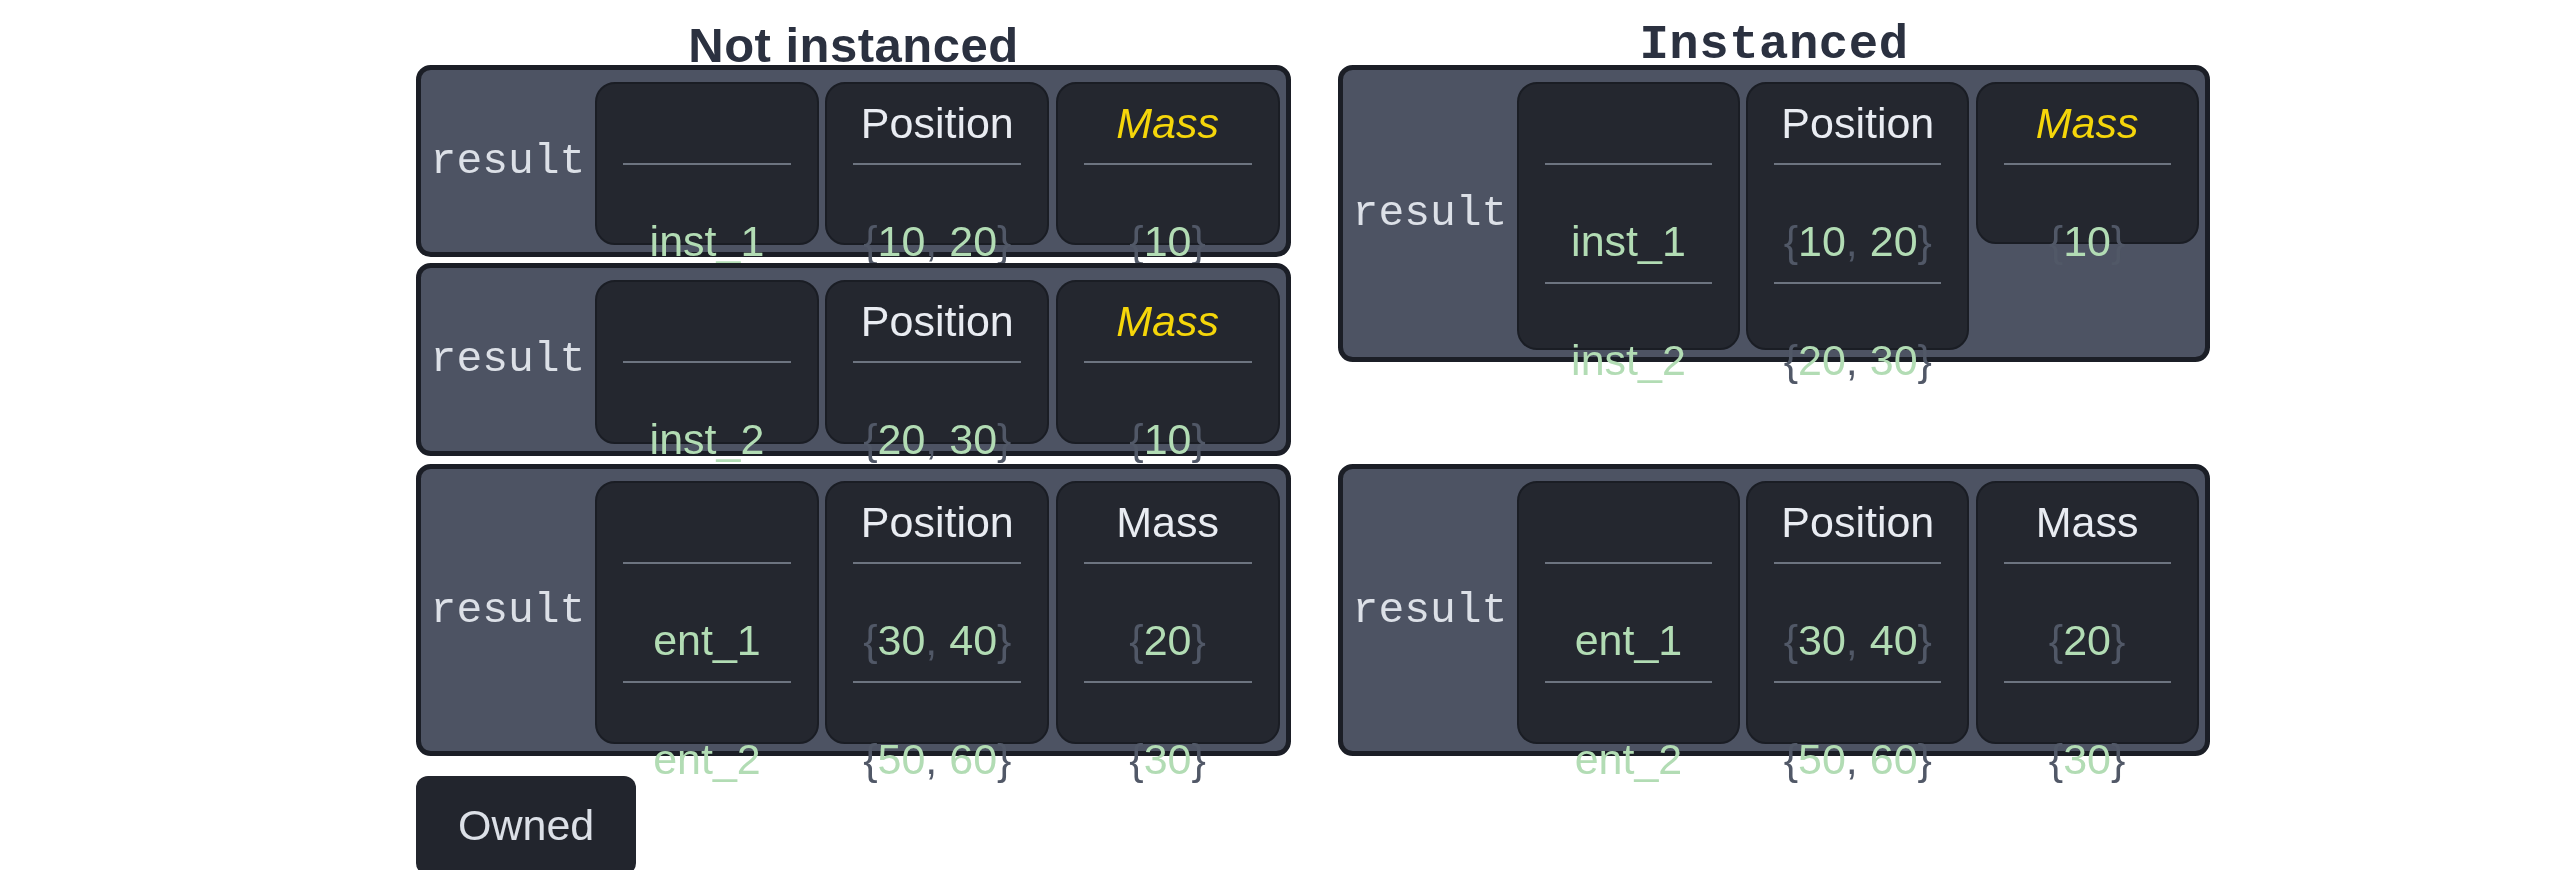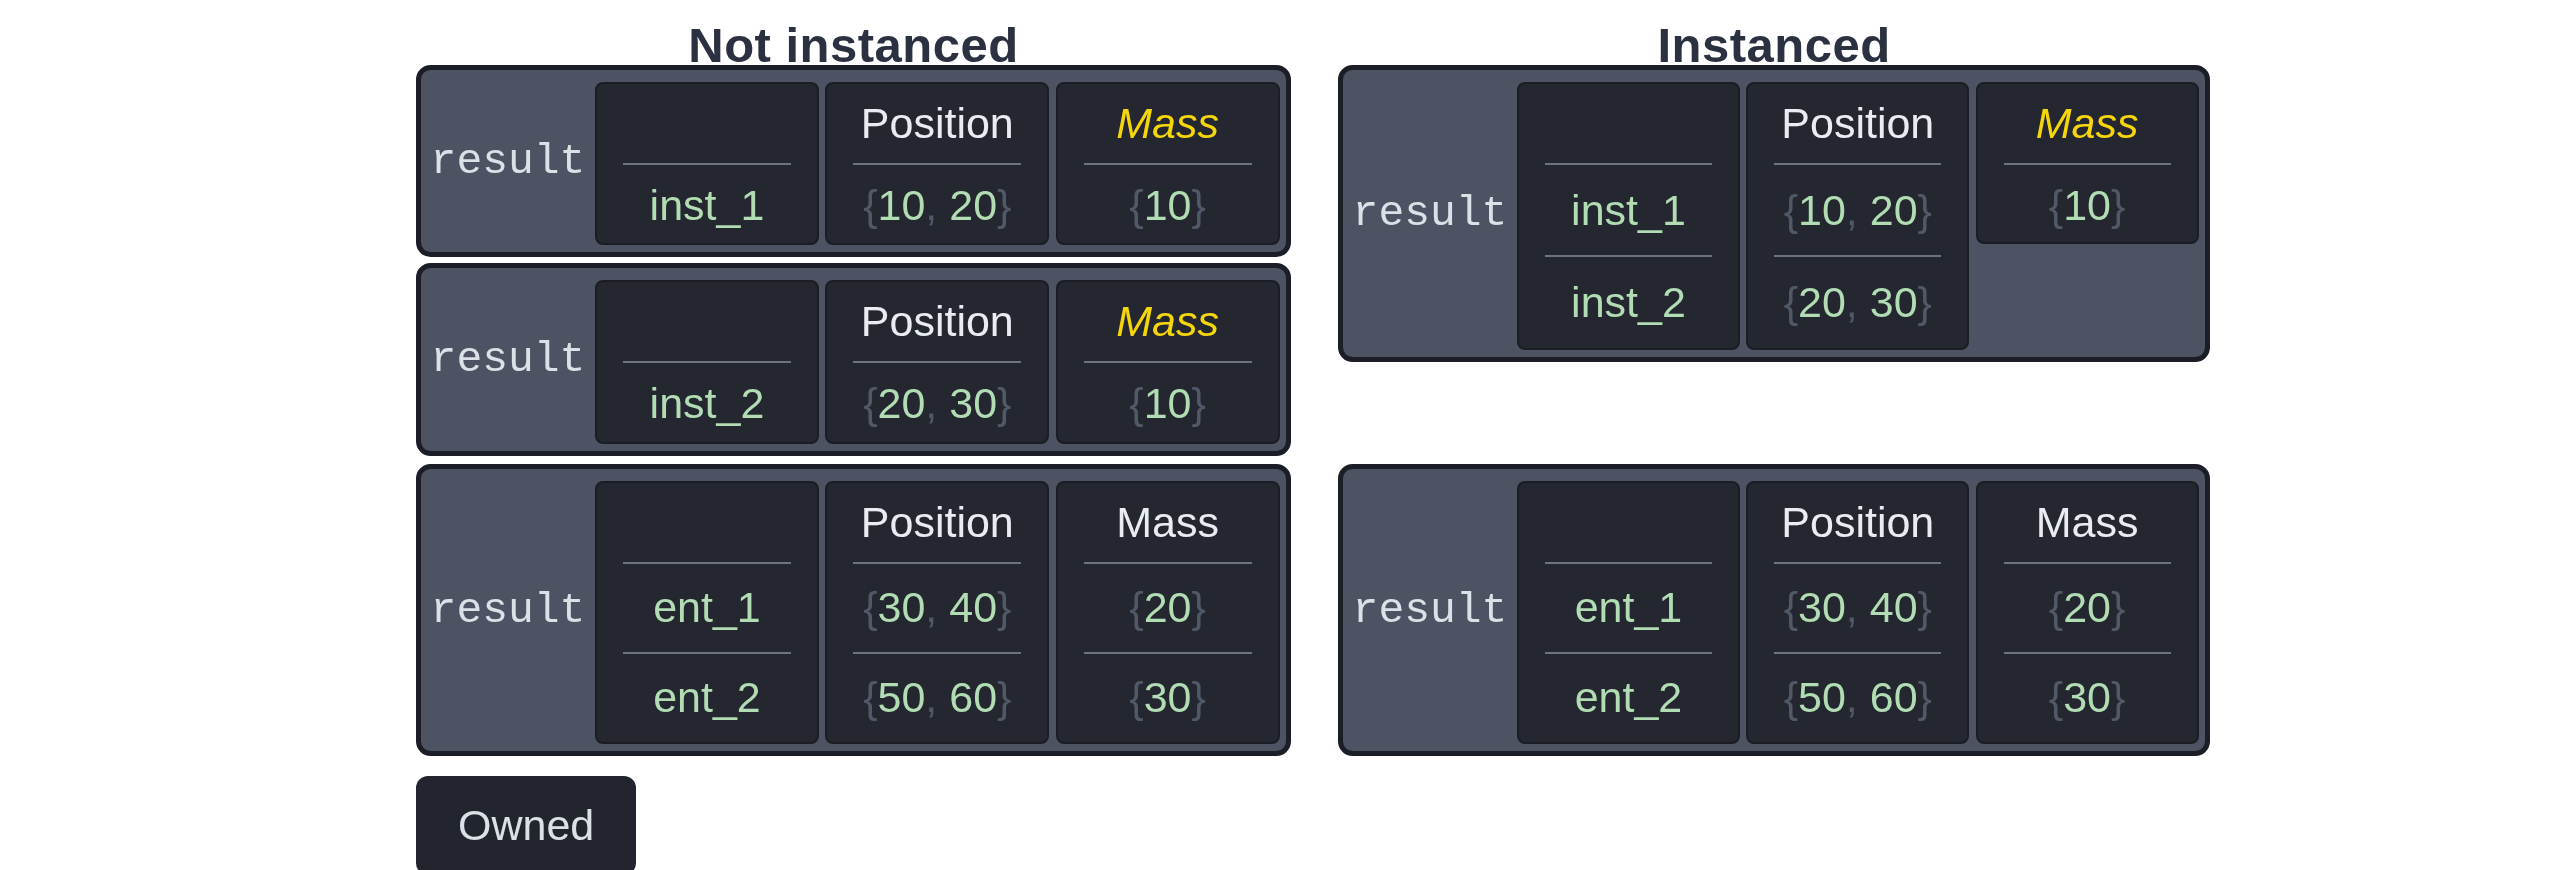--- a/index.html
+++ b/index.html
@@ -25,38 +25,38 @@
     color:var(--label-text,#dce0e7);font-size:43px;font-family:Liberation Mono, monospace;
   }
   .cells{
     flex:1;display:flex;gap:6.4px;
     padding:12px 6.4px 7.3px 0;box-sizing:border-box;
   }
   .cell{
     flex:1;box-sizing:border-box;
     background:var(--cell-bg,#24272f);
     border:2.8px solid var(--cell-border,#1a1d24);
-    border-radius:8px;
+    border-radius:20px;
     display:flex;flex-direction:column;
     min-width:0;
   }
   .cell.short{height:162px;}
   .cell-header{
     flex:0 0 79px;display:flex;align-items:center;justify-content:center;
     font-size:43px;color:var(--header-text,#e9ecf2);
   }
   .cell-header.shared{color:var(--shared,#f5d60a);font-style:italic;}
   .hline{
     flex:0 0 0px;border-top:2.8px solid var(--line,#6d7480);
     margin:0 26px;
   }
   .cell-value{
     flex:1 1 auto;min-height:81px;
     display:flex;align-items:center;justify-content:center;
-    font-size:43px;white-space:pre;
+    font-size:43px;white-space:pre;margin-top:36px;
   }
   .num{color:var(--green,#b2dcb4);}
   .punct{color:var(--punct,#515867);}
   .legend{
     position:absolute;left:416px;top:776px;
     display:flex;gap:17.4px;
   }
   .legend-item{
     height:99px;box-sizing:border-box;
     padding:0 42px;border-radius:12px;
@@ -67,21 +67,21 @@
   .legend-item.shared{color:var(--shared,#f5d60a);font-style:italic;}
   
   .lt{left:416px;width:875px;}
   .rt{left:1338px;width:872px;}
   .b-l1{top:65px;height:192px;}
   .b-l2{top:263px;height:193px;}
   .b-l3{top:464px;height:292px;}
   .b-r1{top:65px;height:297px;}
   .b-r2{top:464px;height:292px;}
   .t-l{left:416px;width:875px;}
-  .t-r{left:1338px;width:872px;}
+  .t-r{left:1338px;width:872px;font-family:Liberation Mono, monospace;}
 </style>
 </head>
 <body>
 
 <div class="title t-l">Not instanced</div>
 <div class="title t-r">Instanced</div>
 
 <div class="box lt b-l1">
   <div class="box-label">result</div>
   <div class="cells">

